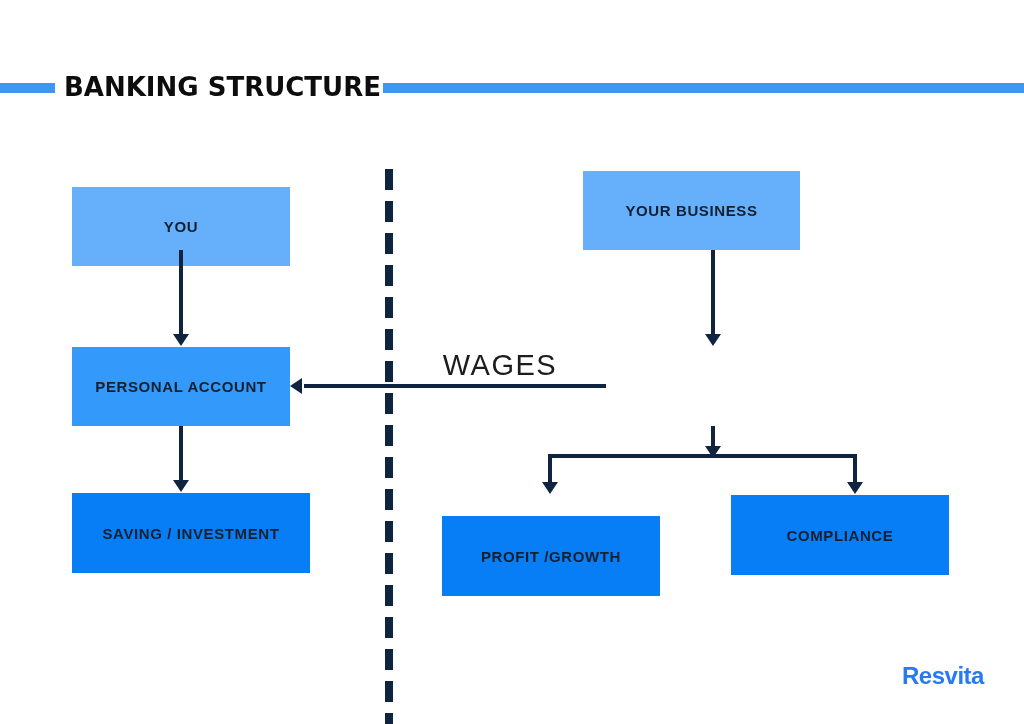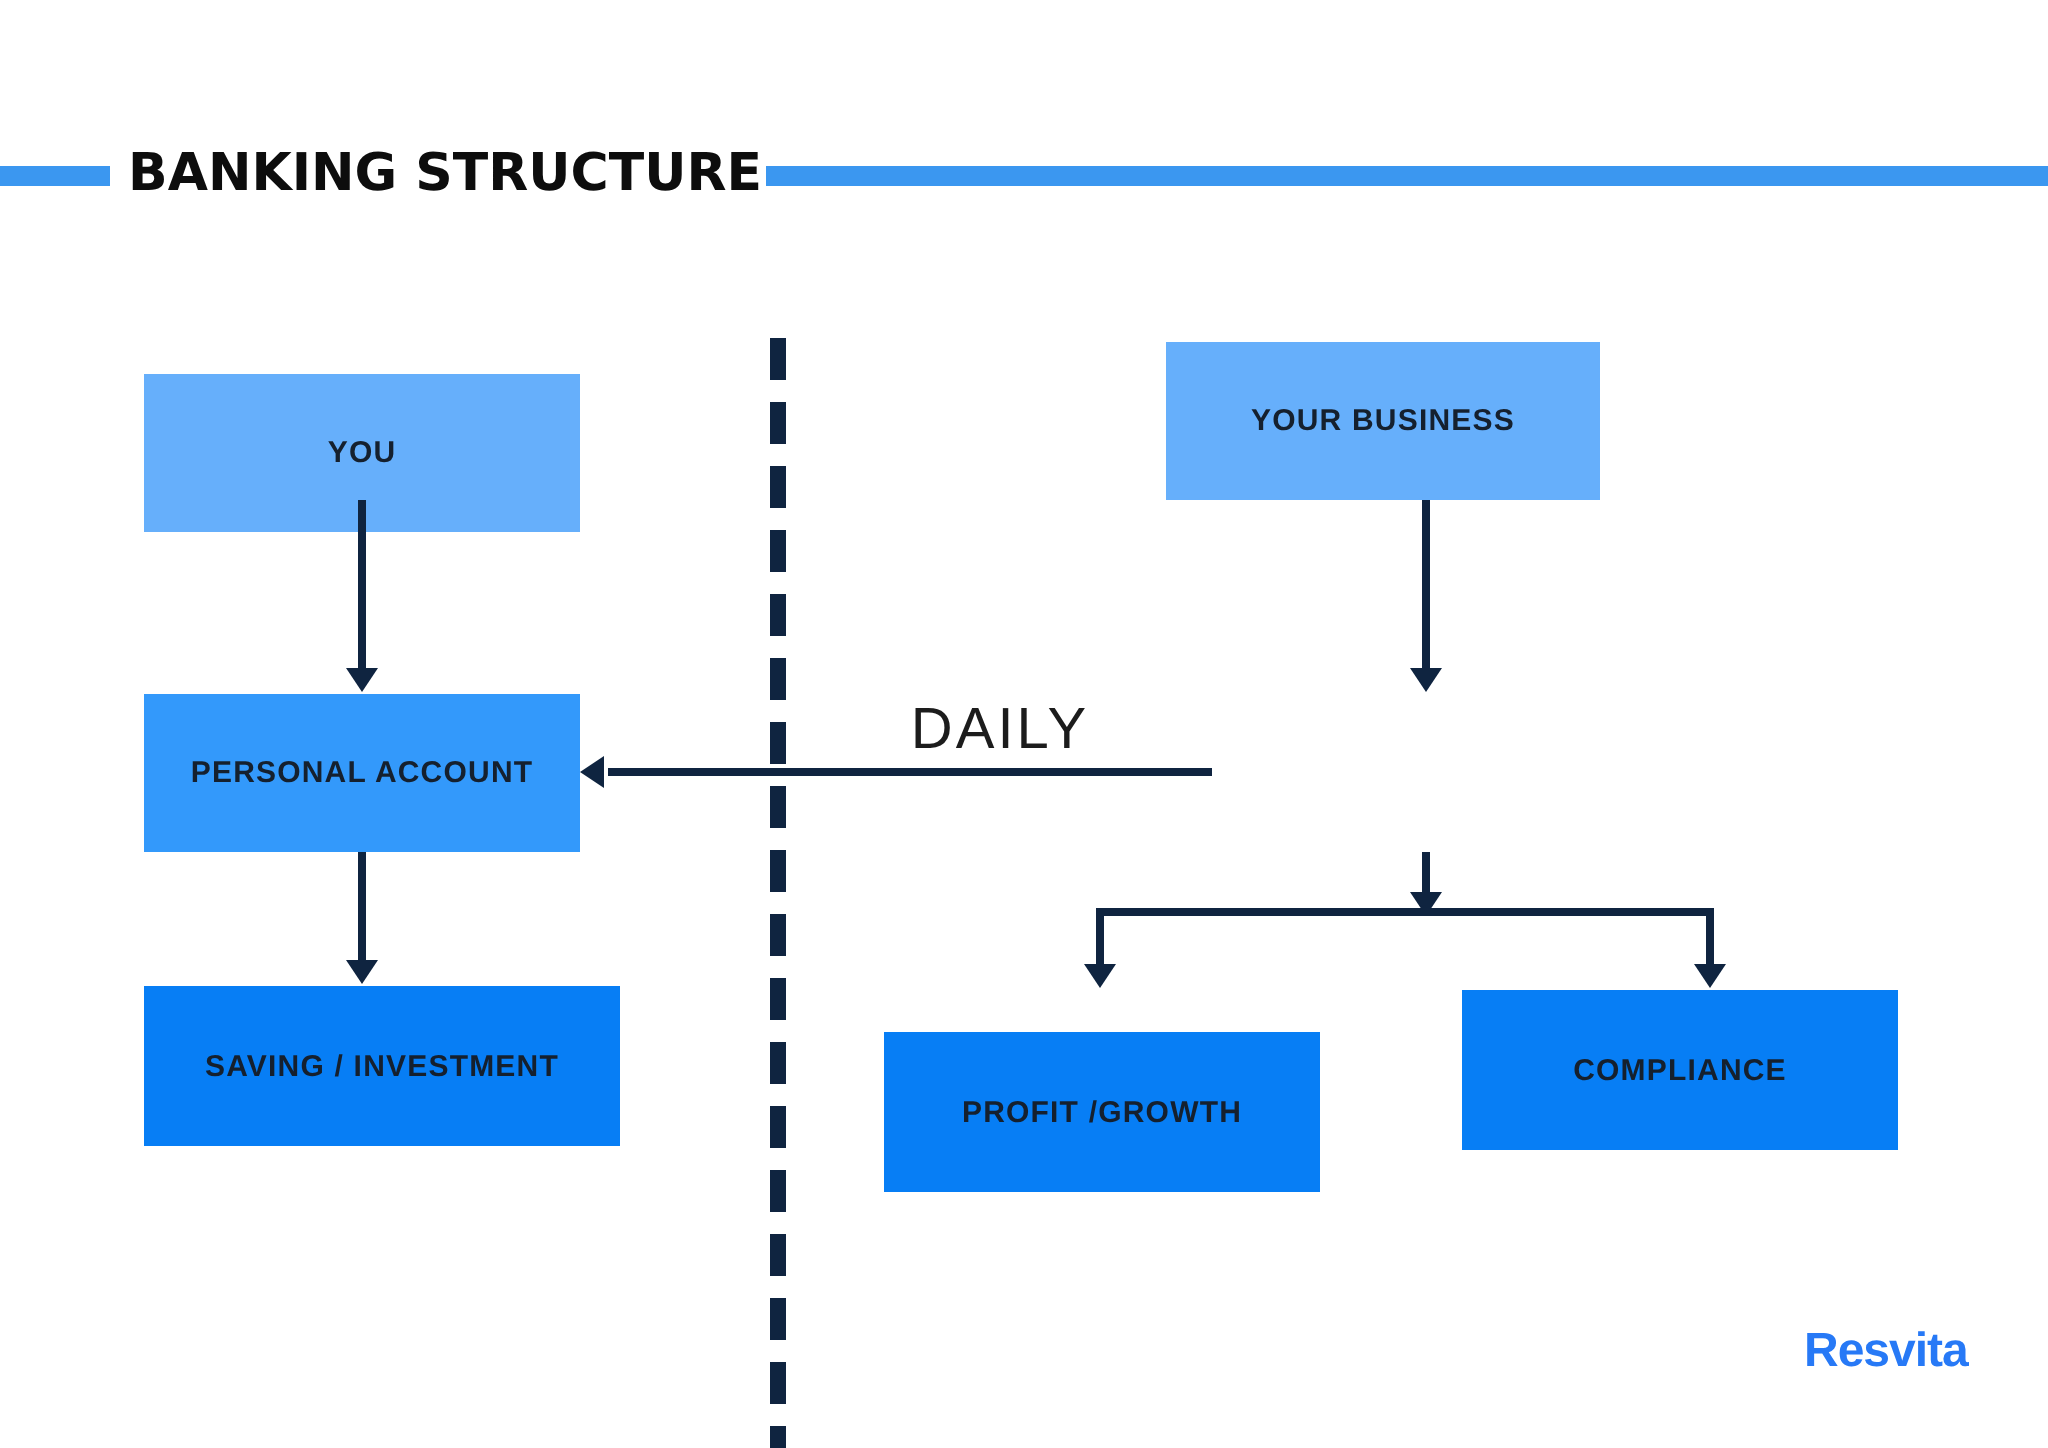--- a/index.html
+++ b/index.html
@@ -134,21 +134,21 @@
   <div class="node light" id="node-your-business">
     <span>YOUR BUSINESS</span>
   </div>
   <div class="node strong" id="node-profit-growth">
     <span>PROFIT /GROWTH</span>
   </div>
   <div class="node strong" id="node-compliance">
     <span>COMPLIANCE</span>
   </div>
 
-  <div class="wages-label">DAILY</div>
+  <div class="wages-label">WAGES</div>
 
   <svg class="connectors" viewBox="0 0 1024 724">
 
     <path class="connector-line" d="M181 250 V335"></path>
     <polygon class="connector-head" points="173,334 189,334 181,346"></polygon>
 
     <path class="connector-line" d="M181 426 V481"></path>
     <polygon class="connector-head" points="173,480 189,480 181,492"></polygon>
 
     <path class="connector-line" d="M713 250 V335"></path>

